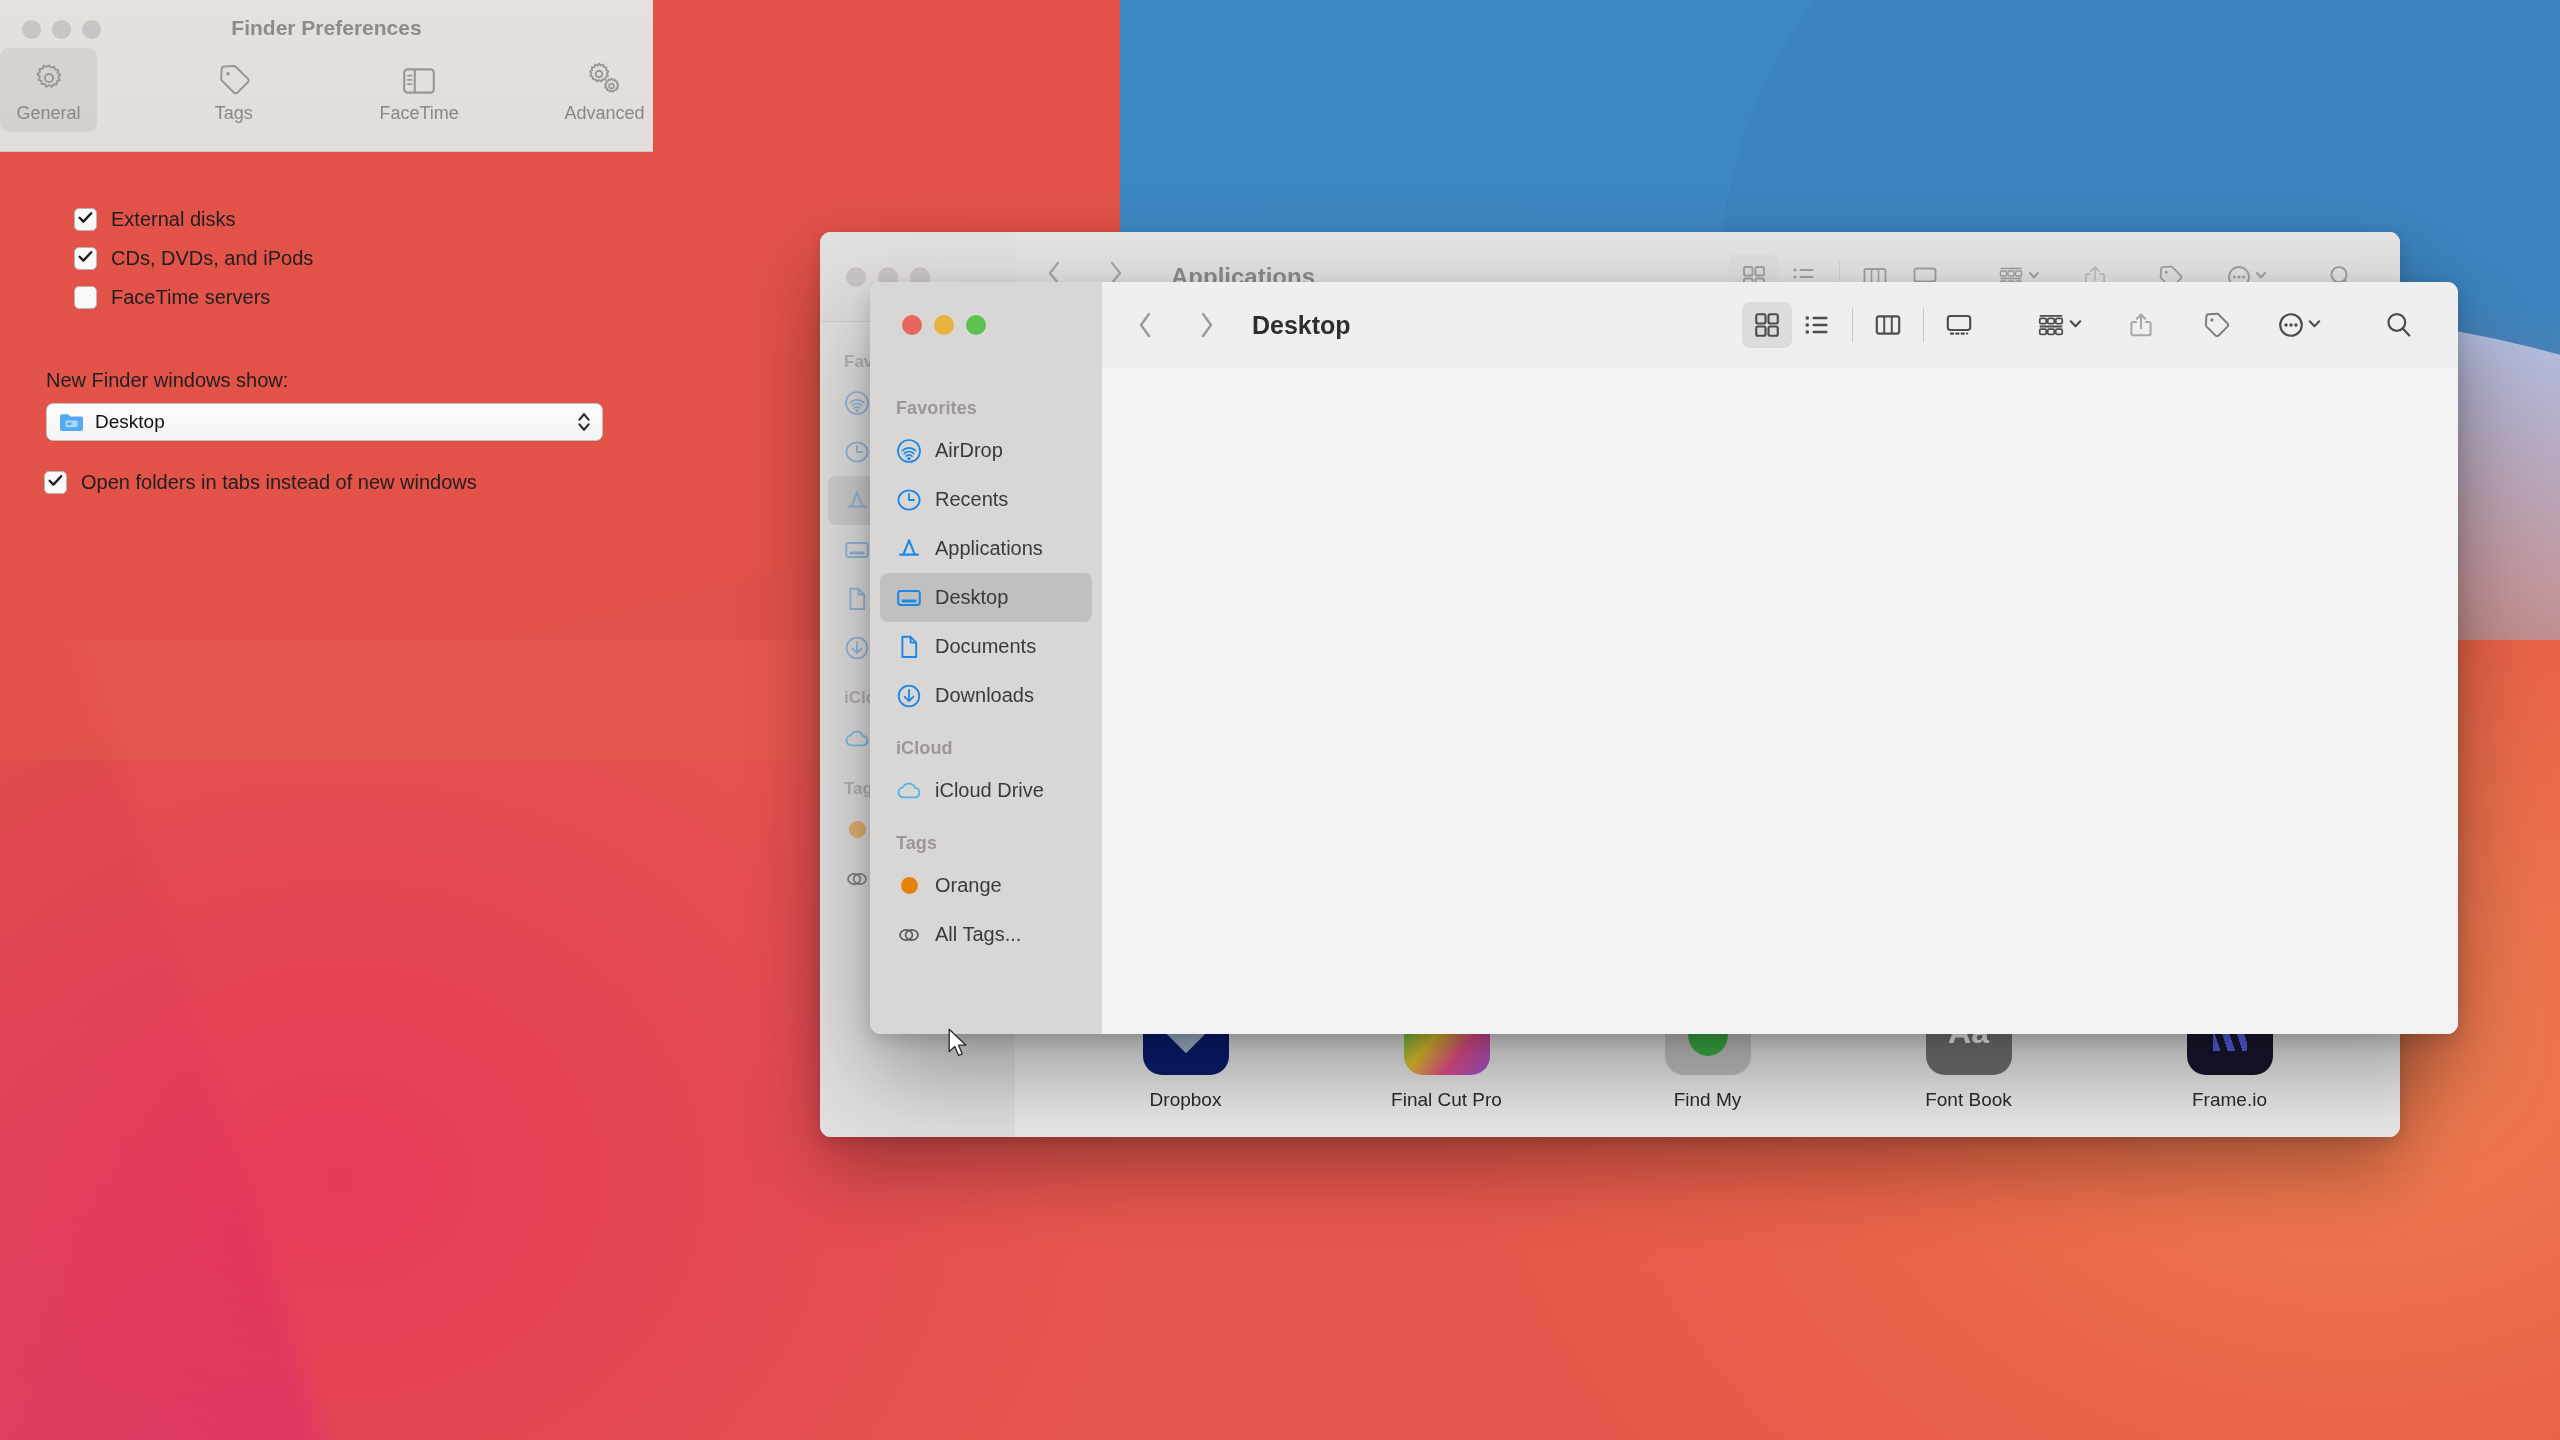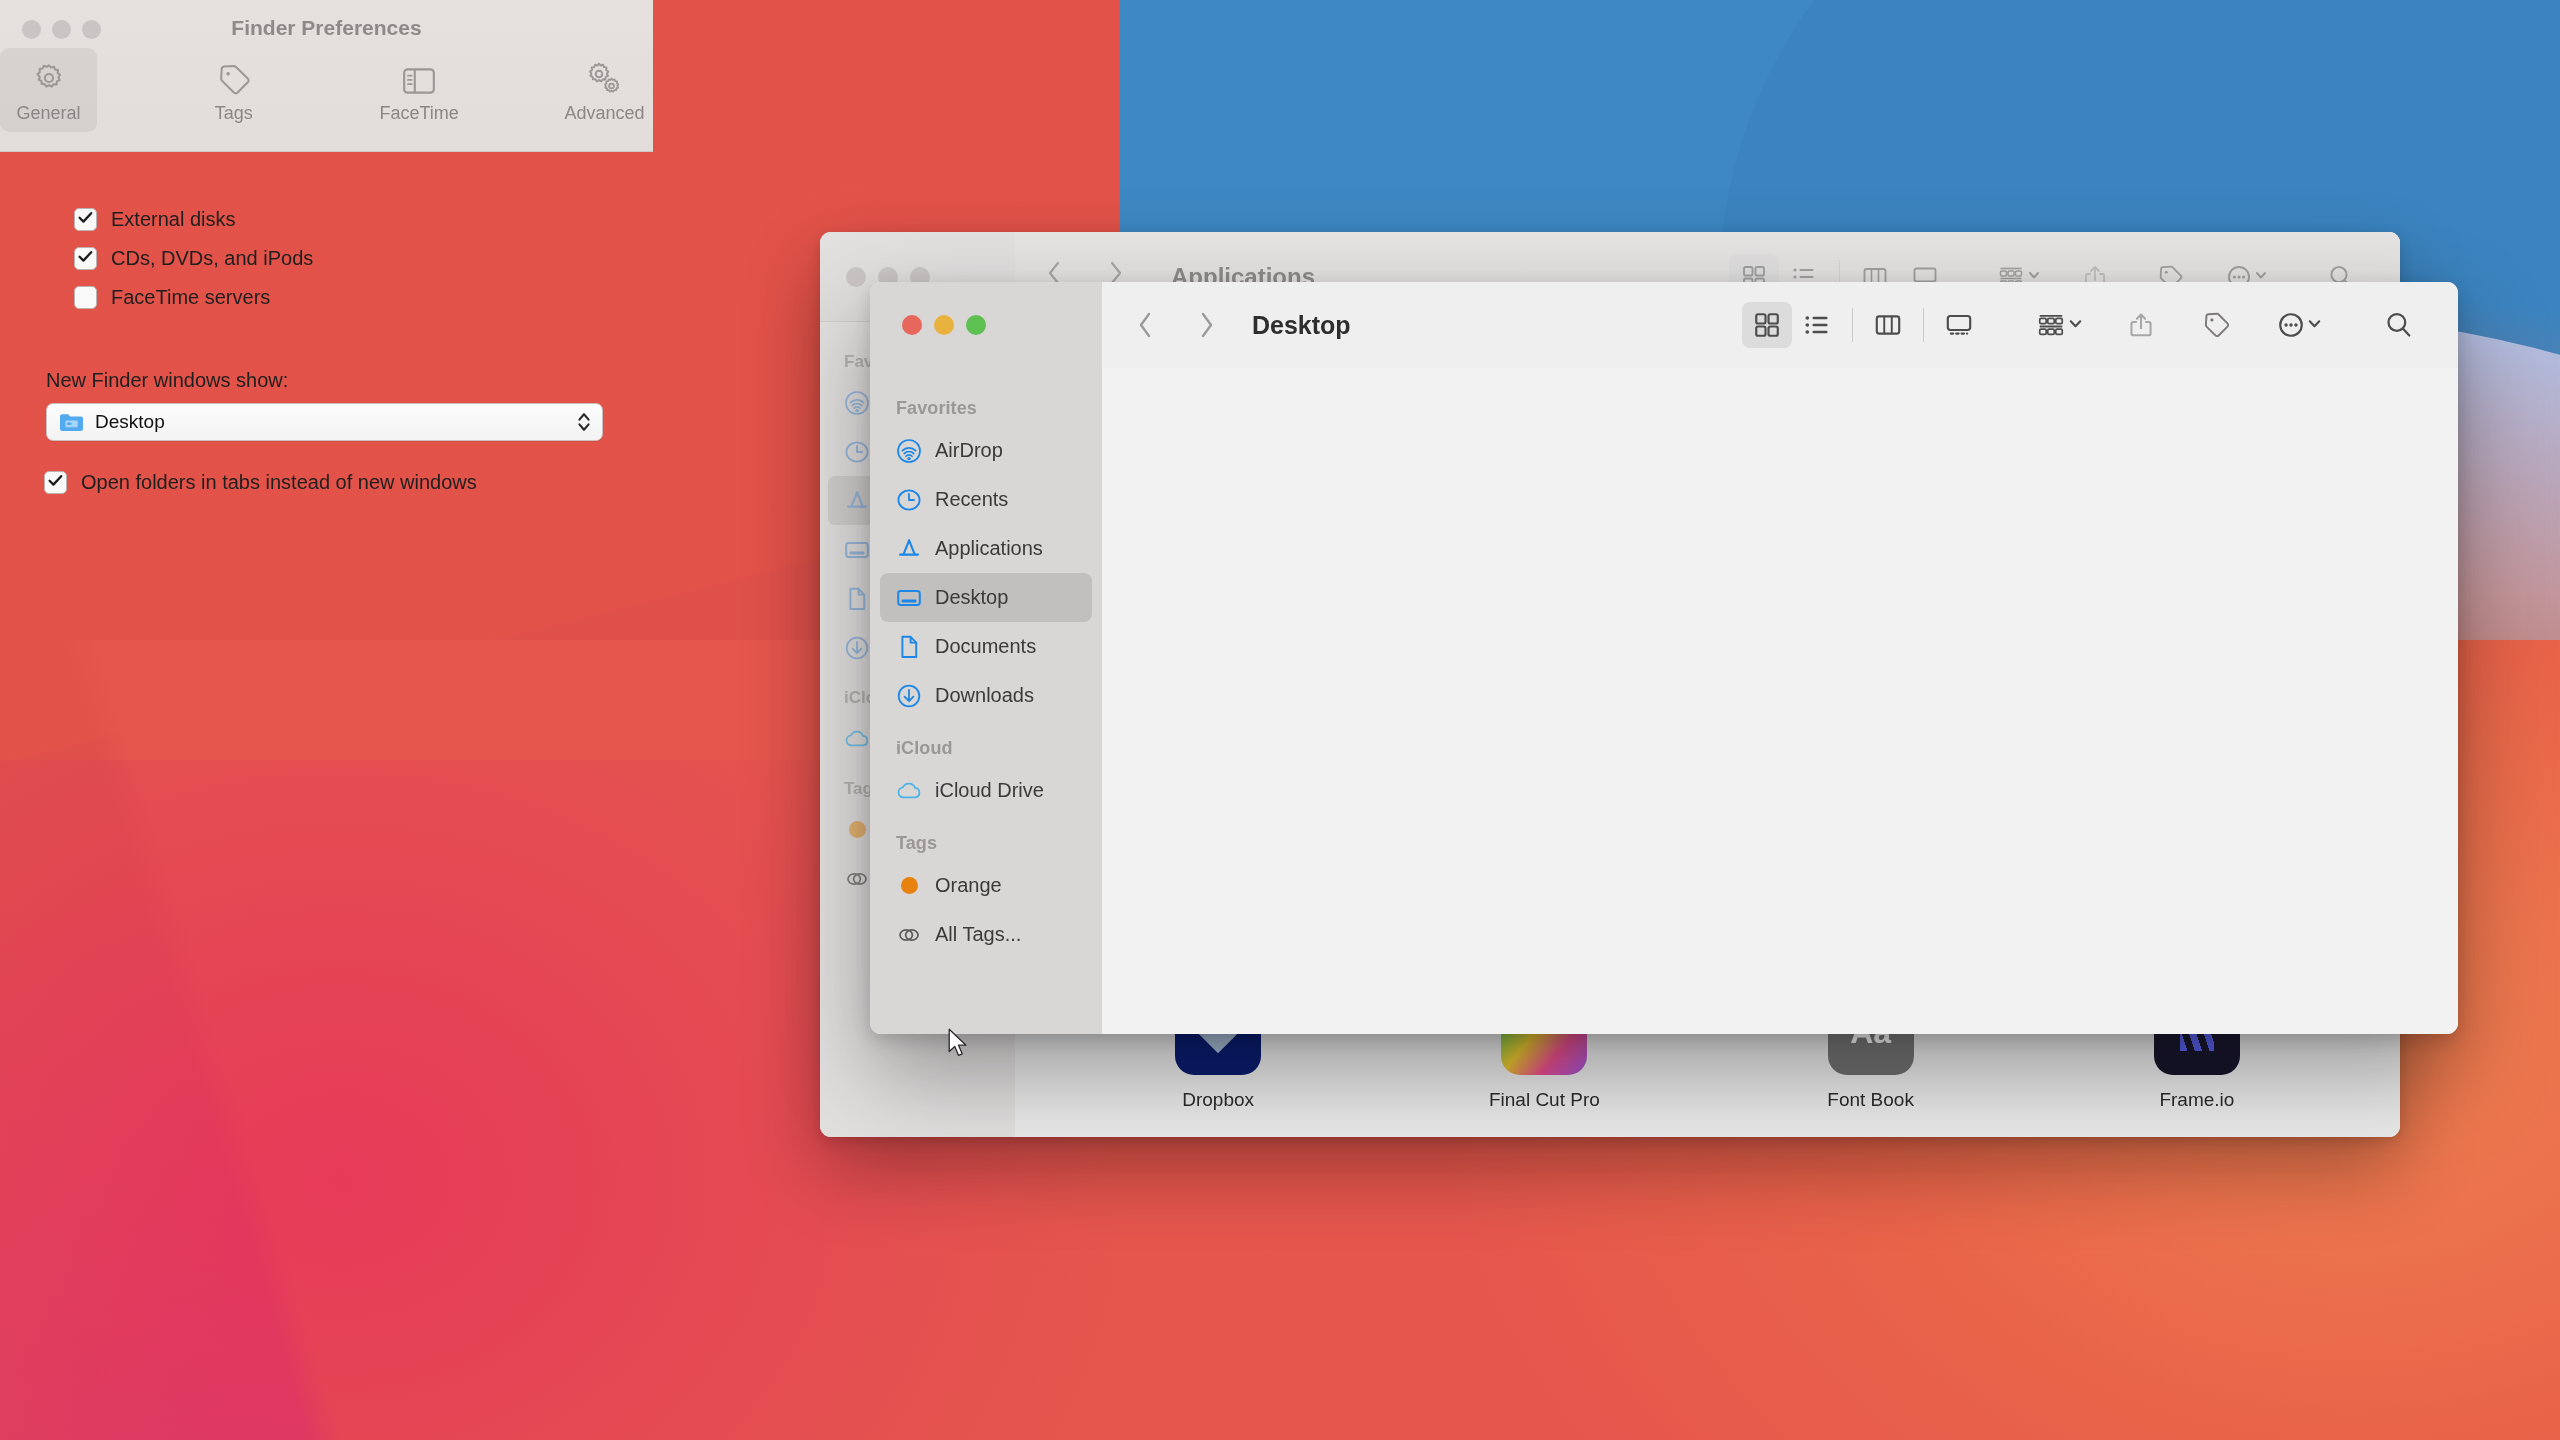--- a/index.html
+++ b/index.html
@@ -478,20 +478,24 @@
       </div>
     <div class="bk-content">
       <div class="appgrid" id="app-grid">
     <div class="appcell">
       <div class="appicon ic-dropbox"></div>
       <div class="appname">Dropbox</div>
     </div>
     <div class="appcell">
       <div class="appicon ic-fcp"></div>
       <div class="appname">Final Cut Pro</div>
+    </div>
+    <div class="appcell">
+      <div class="appicon ic-findmy"></div>
+      <div class="appname">Find My</div>
     </div>
     <div class="appcell">
       <div class="appicon ic-fontbook">Aa</div>
       <div class="appname">Font Book</div>
     </div>
     <div class="appcell">
       <div class="appicon ic-frameio"></div>
       <div class="appname">Frame.io</div>
     </div>
         </div>

